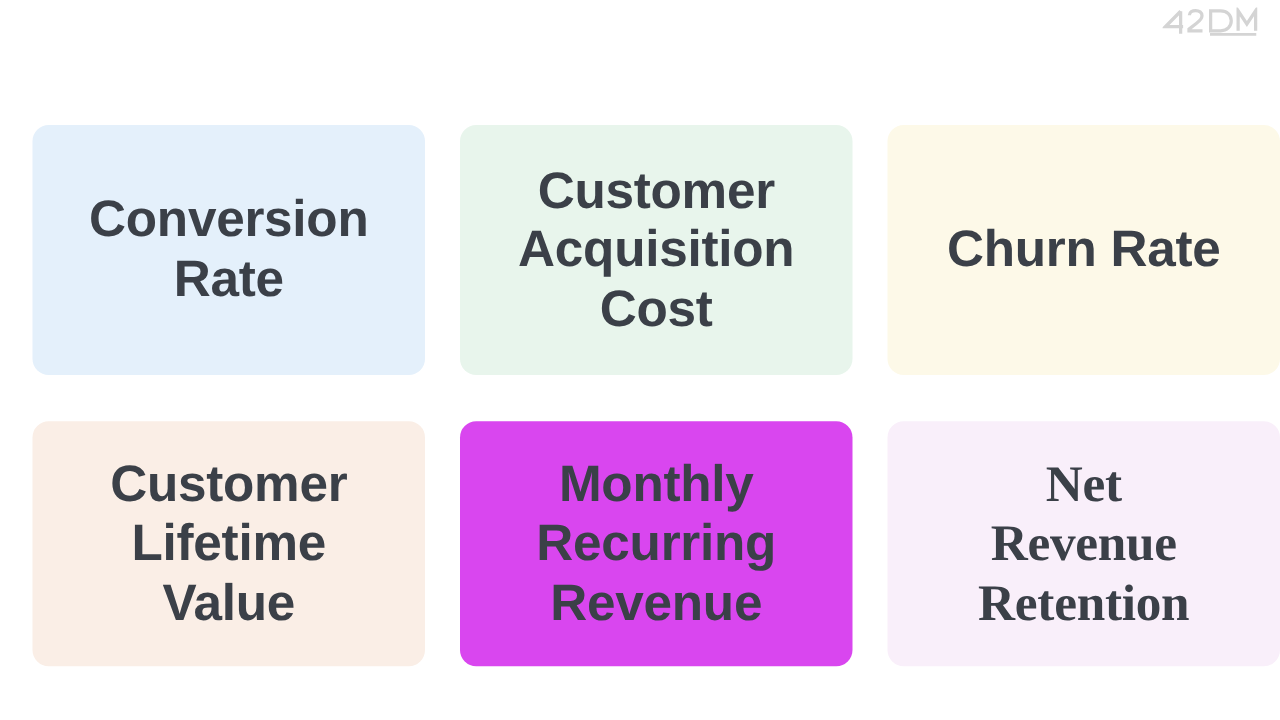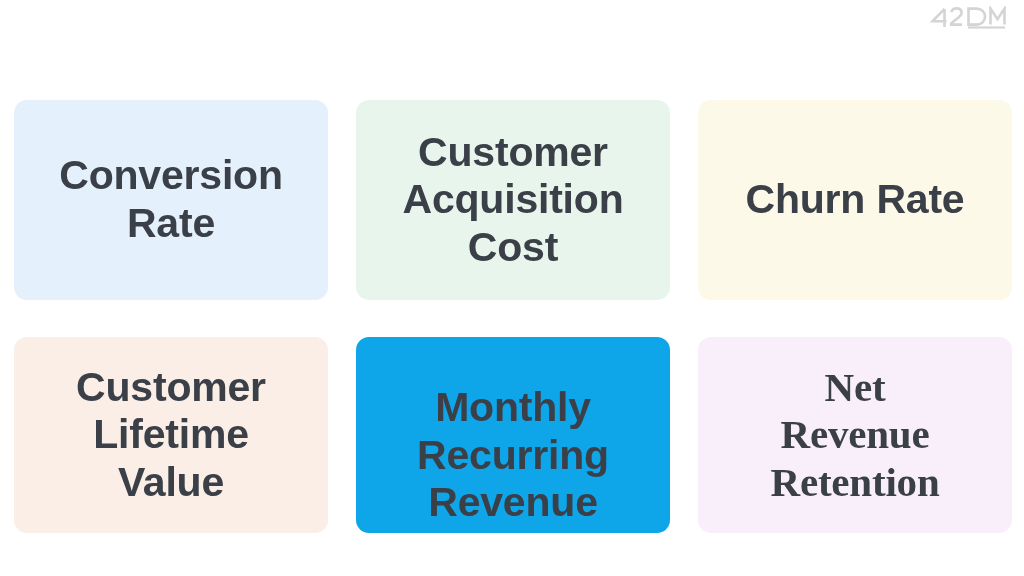--- a/index.html
+++ b/index.html
@@ -26,21 +26,21 @@
     align-items: center;
     justify-content: flex-end;
   }
   .brand-logo svg {
     display: block;
   }
 
   
   .metrics-grid {
     position: absolute;
-    left: 14px;
+    left: 26px;
     top: 100px;
     width: 996px;
     height: 433px;
     display: grid;
     grid-template-columns: 314px 314px 314px;
     grid-template-rows: 200px 196px;
     column-gap: 28px;
     row-gap: 37px;
   }
 
@@ -101,21 +101,21 @@
   <div class="metric-card" style="background:#fdf9e8;">
     <span class="metric-card-label" style="color: rgb(59, 64, 72);">Churn Rate</span>
   </div>
 
   <div class="metric-card" style="background:#faeee6;">
     <span class="metric-card-label" style="color: rgb(59, 64, 72);">Customer
 Lifetime
 Value</span>
   </div>
 
-  <div class="metric-card" style="background:#0ea5e9;align-items:flex-end;">
+  <div class="metric-card" style="background:#d946ef;">
     <span class="metric-card-label" style="color: rgb(59, 64, 72);">Monthly
 Recurring
 Revenue</span>
   </div>
 
   <div class="metric-card" style="background:#f9effa;font-family:Liberation Serif, serif;">
     <span class="metric-card-label" style="color: rgb(59, 64, 72);">Net
 Revenue
 Retention</span>
   </div>

